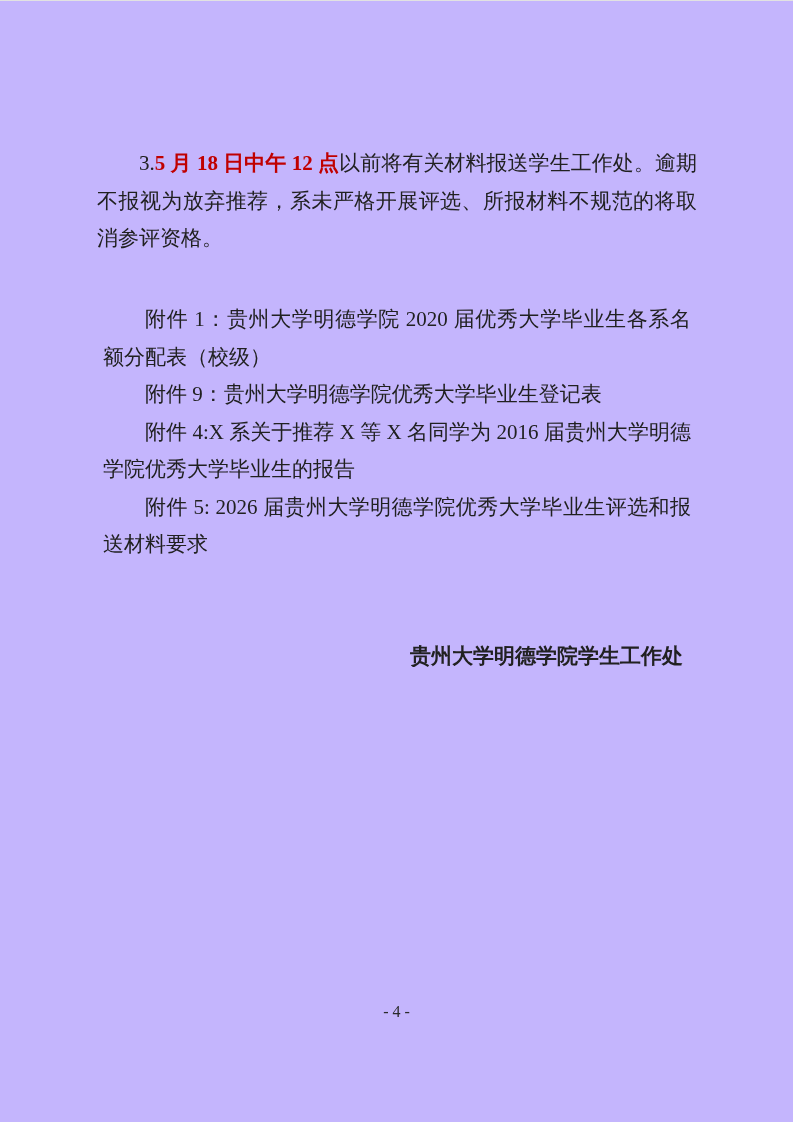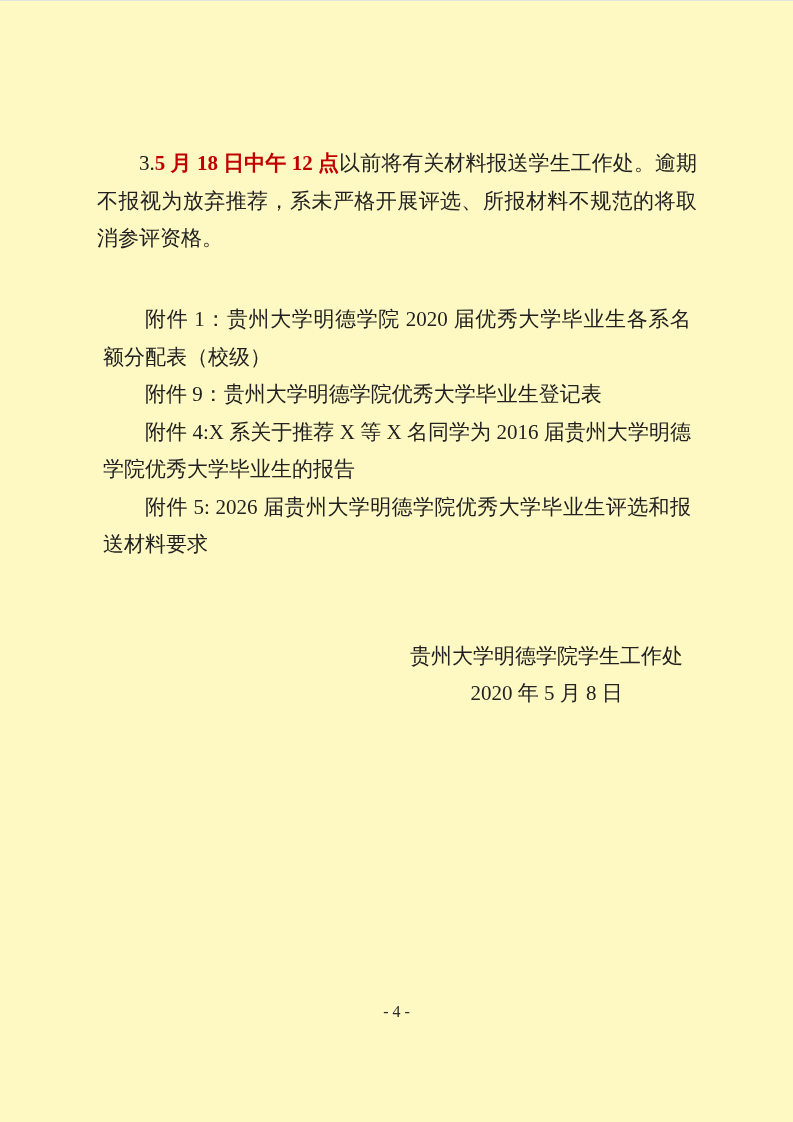--- a/index.html
+++ b/index.html
@@ -5,21 +5,21 @@
   html, body {
     margin: 0;
     padding: 0;
     background: #ffffff;
   }
   .page {
     position: relative;
     width: 793px;
     height: 1122px;
     margin: 0 auto;
-    background: #fef9c3;
+    background: #c4b5fd;
     box-sizing: border-box;
     border-top: 1px solid #e2e2e2;
     font-family: "Liberation Serif", "DejaVu Serif", serif;
     color: #212121;
     overflow: hidden;
   }
   .content {
     box-sizing: border-box;
     padding: 144px 96px 0 97px;
     font-size: 21px;
@@ -41,22 +41,23 @@
   .attachments {
     margin: 6px;
     padding: 0;
   }
   .signature-block {
     margin-top: 74px;
     margin-left: auto;
     margin-right: 14px;
     width: max-content;
     max-width: 100%;
-    text-align: center;
+    text-align: left;
     text-indent: 0;
+    font-weight: bold;
   }
   .signature-line, .date-line {
     display: block;
     white-space: nowrap;
   }
   .page-number {
     position: absolute;
     top: 1001px;
     left: 0;
     right: 0;
@@ -78,19 +79,18 @@
 
     <div class="attachments">
       <p class="para">附件 1：贵州大学明德学院 2020 届优秀大学毕业生各系名额分配表（校级）</p>
       <p class="para">附件 9：贵州大学明德学院优秀大学毕业生登记表</p>
       <p class="para">附件 4:X 系关于推荐 X 等 X 名同学为 2016 届贵州大学明德学院优秀大学毕业生的报告</p>
       <p class="para">附件 5: 2026 届贵州大学明德学院优秀大学毕业生评选和报送材料要求</p>
     </div>
 
     <div class="signature-block">
       <span class="signature-line">贵州大学明德学院学生工作处</span>
-      <span class="date-line">2020 年 5 月 8 日</span>
     </div>
 
   </div>
 
   <div class="page-number">- 4 -</div>
 </div>
 
 </body></html>

